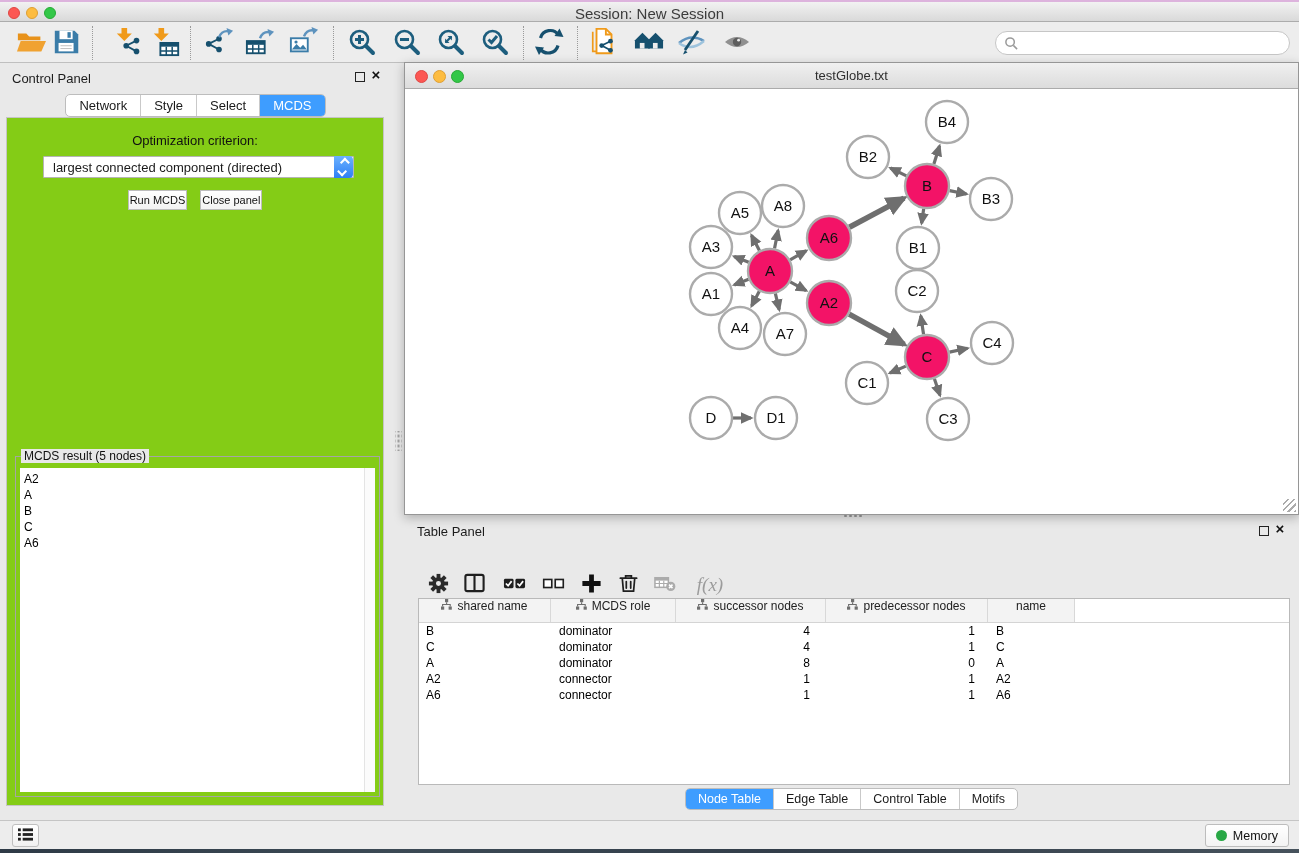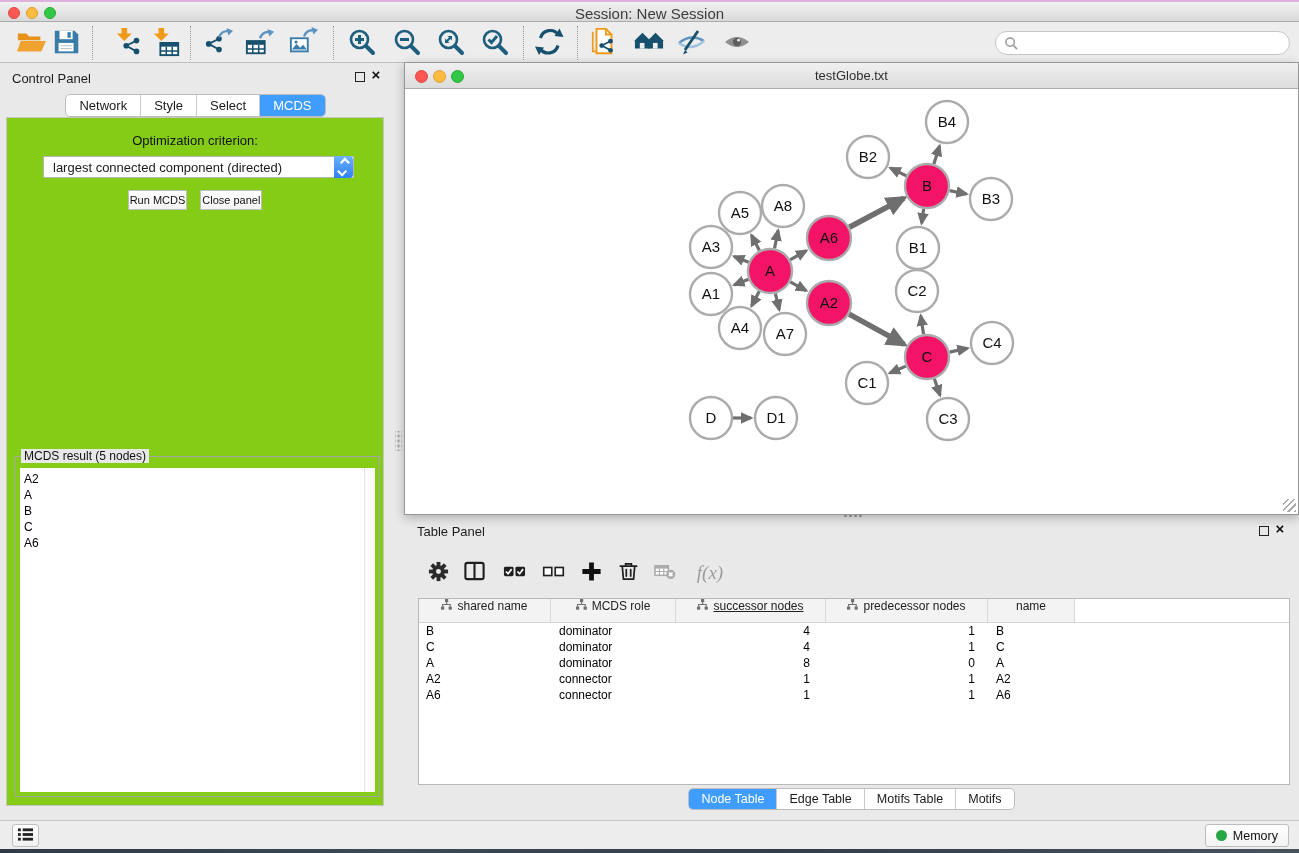--- a/index.html
+++ b/index.html
@@ -84,21 +84,21 @@
   .net-titlebar .tl.red { left:10px; } .net-titlebar .tl.yellow { left:28px; } .net-titlebar .tl.green { left:46px; }
   .net-titlebar .title { position:absolute; left:0; right:0; top:5px; text-align:center; font-size:13px; color:#2e2e2e; }
   .net-canvas { position:absolute; left:0; top:26px; right:0; bottom:0; background:#fff; overflow:hidden; }
   .resize-grip { position:absolute; right:2px; bottom:2px; width:13px; height:13px;
     background:repeating-linear-gradient(135deg, transparent 0 3px, #ABABAB 3px 4.5px); }
 
   
   .table-panel { position:absolute; left:404px; top:517px; width:895px; height:303px; }
   .tp-float { right:30px; } .tp-close { right:12px; }
   .tp-toolbar { position:absolute; left:14px; top:40px; height:32px; right:9px; }
-  .tp-btn { position:absolute; top:3px; width:26px; height:26px; border:none; background:transparent; padding:0; }
+  .tp-btn { position:absolute; top:15px; width:26px; height:26px; border:none; background:transparent; padding:0; }
   .fx-label { font-family:"Liberation Serif", serif; font-style:italic; font-size:19px; color:#9C9C9C; }
   .data-table { position:absolute; left:14px; top:81px; right:9px; height:187px;
     background:#fff; border:1px solid #B9B9B9; overflow:hidden; }
   .thead { display:flex; height:24px; border-bottom:1px solid #D4D4D4; background:#fff; }
   .th { display:flex; align-items:flex-start; justify-content:center; gap:5px; background:#F3F3F3;
     border-right:1px solid #D8D8D8; font-size:12px; color:#222; }
   .trow { display:flex; height:16px; align-items:center; }
   .td { font-size:12px; color:#000; white-space:nowrap; overflow:hidden; }
   .td.left { text-align:left; } .td.right { text-align:right; }
   .tp-tabs-row { position:absolute; left:0; right:0; top:271px; text-align:center; }
@@ -540,21 +540,21 @@
             <svg width="11" height="11" viewBox="0 0 11 11">
               <path d="M5.6 3.2v2.3M1.6 7.5V5.5h7.6v2" stroke="#6E6E6E" stroke-width="1.1" fill="none"></path>
               <g fill="#6E6E6E">
                 <rect x="4" y="0" width="3.2" height="3.2"></rect>
                 <rect x="0" y="7.5" width="3.2" height="3.2"></rect>
                 <rect x="7.6" y="7.5" width="3.2" height="3.2"></rect>
               </g>
             </svg>
             <span>MCDS role</span>
           </div>
-          <div class="th" style="width: 150px; text-decoration: underline;">
+          <div class="th" style="width: 150px;">
             <svg width="11" height="11" viewBox="0 0 11 11">
               <path d="M5.6 3.2v2.3M1.6 7.5V5.5h7.6v2" stroke="#6E6E6E" stroke-width="1.1" fill="none"></path>
               <g fill="#6E6E6E">
                 <rect x="4" y="0" width="3.2" height="3.2"></rect>
                 <rect x="0" y="7.5" width="3.2" height="3.2"></rect>
                 <rect x="7.6" y="7.5" width="3.2" height="3.2"></rect>
               </g>
             </svg>
             <span>successor nodes</span>
           </div>
@@ -608,21 +608,21 @@
             <div class="td right" style="width: 150px; padding: 0px 16px 0px 0px;">1</div>
             <div class="td right" style="width: 162px; padding: 0px 13px 0px 0px;">1</div>
             <div class="td left" style="width: 87px; padding: 0px 0px 0px 8px;">A6</div>
           </div>
         </div>
     </div>
     <div class="tp-tabs-row">
       <span class="seg" id="table-tabs">
           <span class="tab active">Node Table</span>
           <span class="tab">Edge Table</span>
-          <span class="tab">Motifs Table</span>
+          <span class="tab">Control Table</span>
           <span class="tab">Motifs</span>
         </span>
     </div>
   </div>
 
   <div class="statusbar">
     <button class="list-btn">
       <svg viewBox="0 0 18 16" width="17" height="15">
         <g fill="#222">
             <rect x="1" y="1.5" width="3" height="3"></rect>

